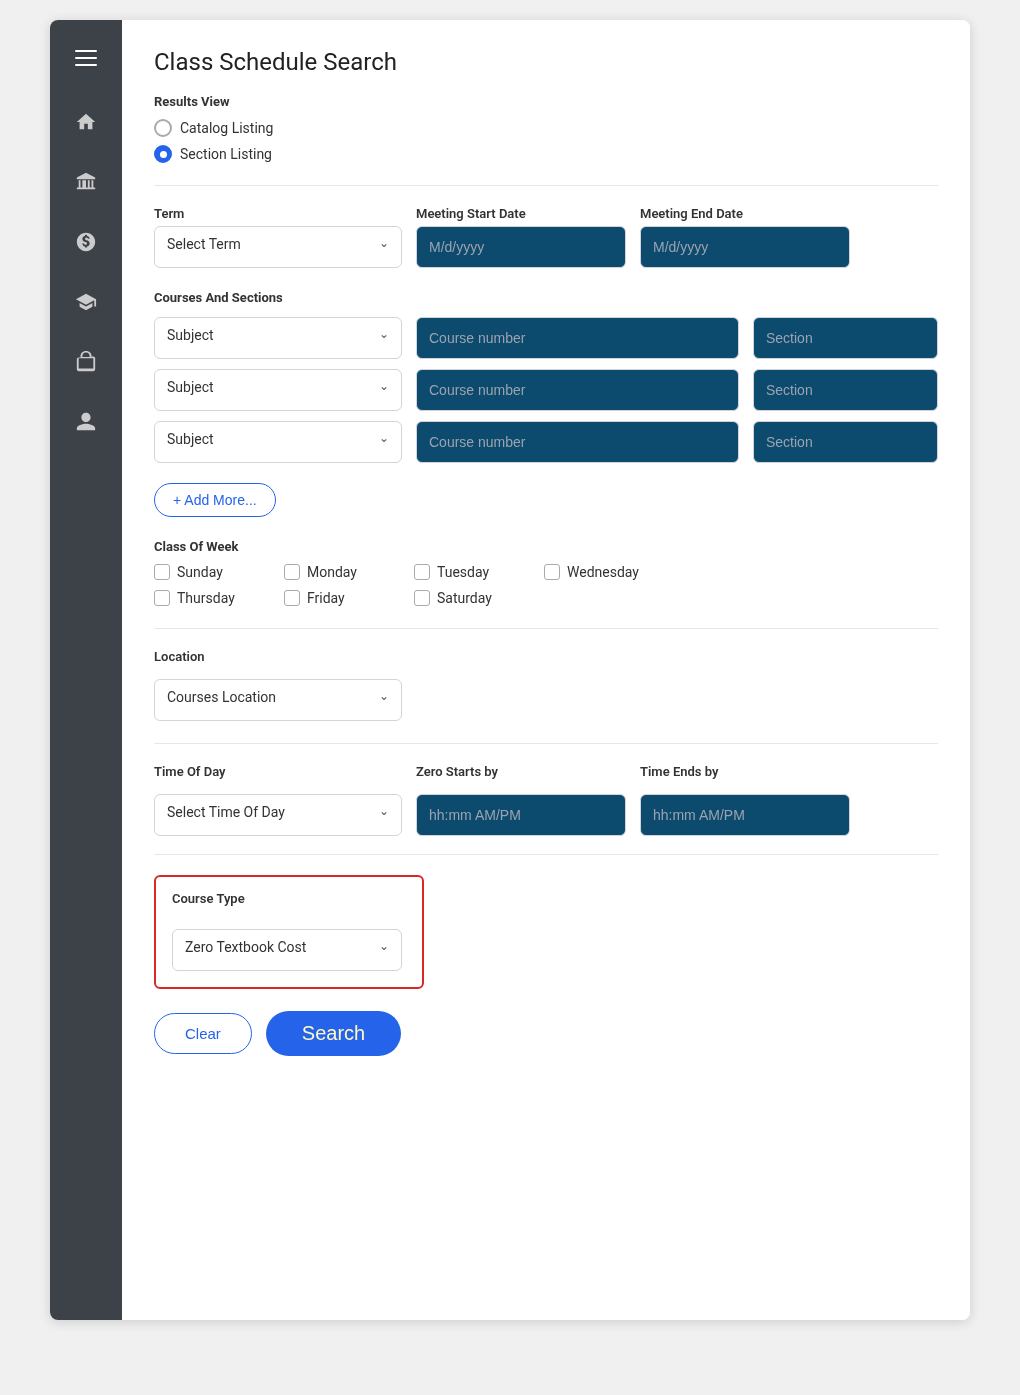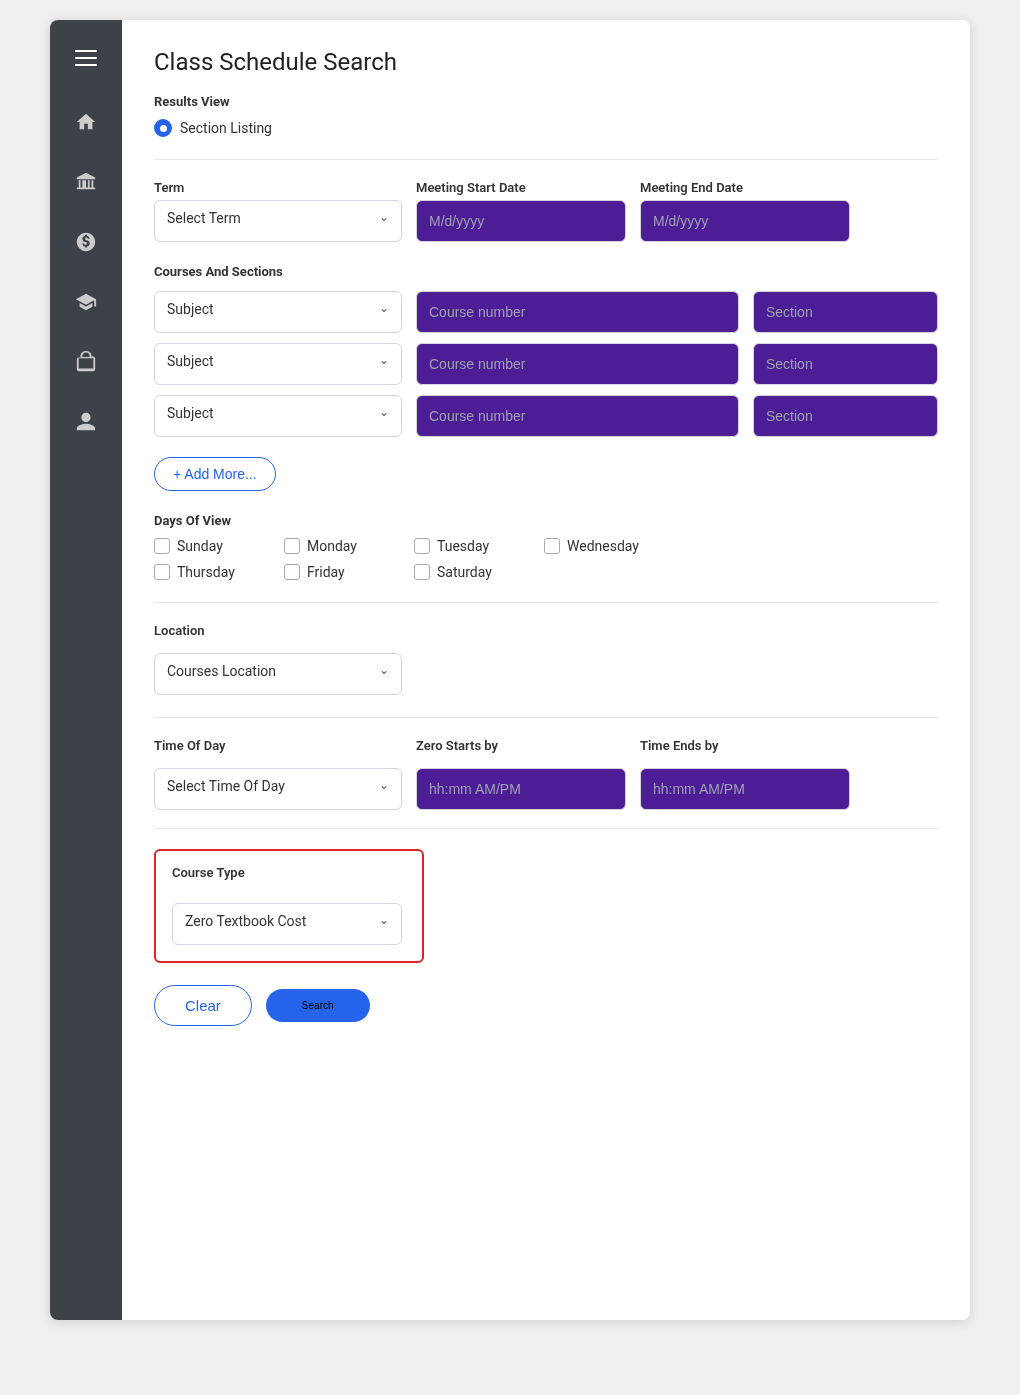--- a/index.html
+++ b/index.html
@@ -155,21 +155,21 @@
       user-select: none;
       background: #fff;
     }
     .select-field .chevron {
       color: #555;
       font-size: 12px;
       margin-left: 8px;
     }
     .input-field {
       color: #9ca3af;
-      background: #4c1d95;
+      background: #0c4a6e;
     }
     .input-field::placeholder { color: #9ca3af; }
 
     
     .term-row {
       display: flex;
       gap: 14px;
       margin-bottom: 22px;
       align-items: flex-end;
     }
@@ -272,22 +272,22 @@
       color: #2563eb;
       font-size: 15px;
       background: #fff;
       cursor: pointer;
       font-weight: 400;
     }
     .search-btn {
       border: none;
       border-radius: 24px;
       padding: 11px 36px;
-      color: #000000;
-      font-size: 10px;
+      color: #fef9c3;
+      font-size: 20px;
       background: #2563eb;
       cursor: pointer;
       font-weight: 500;
     }
   </style>
 </head>
 <body>
 
 <div class="app-container">
 
@@ -334,20 +334,24 @@
       </svg>
     </div>
   </div>
 
   <div class="main-content">
     <h1 class="page-title">Class Schedule Search</h1>
 
     
     <div class="section-label">Results View</div>
     <div class="radio-group">
+      <label class="radio-item">
+        <div class="radio-circle"></div>
+        <span>Catalog Listing</span>
+      </label>
       <label class="radio-item">
         <div class="radio-circle selected"></div>
         <span>Section Listing</span>
       </label>
     </div>
 
     <div class="divider"></div>
 
     
     <div class="term-row">
@@ -400,21 +404,21 @@
       </div>
     </div>
 
     
     <button class="add-more-btn">
       <span>+ Add More...</span>
     </button>
 
     
     <div class="days-section">
-      <div class="section-label">Days Of View</div>
+      <div class="section-label">Class Of Week</div>
       <div class="days-row">
         <label class="day-item">
           <div class="checkbox"></div>
           <span>Sunday</span>
         </label>
         <label class="day-item">
           <div class="checkbox"></div>
           <span>Monday</span>
         </label>
         <label class="day-item">

